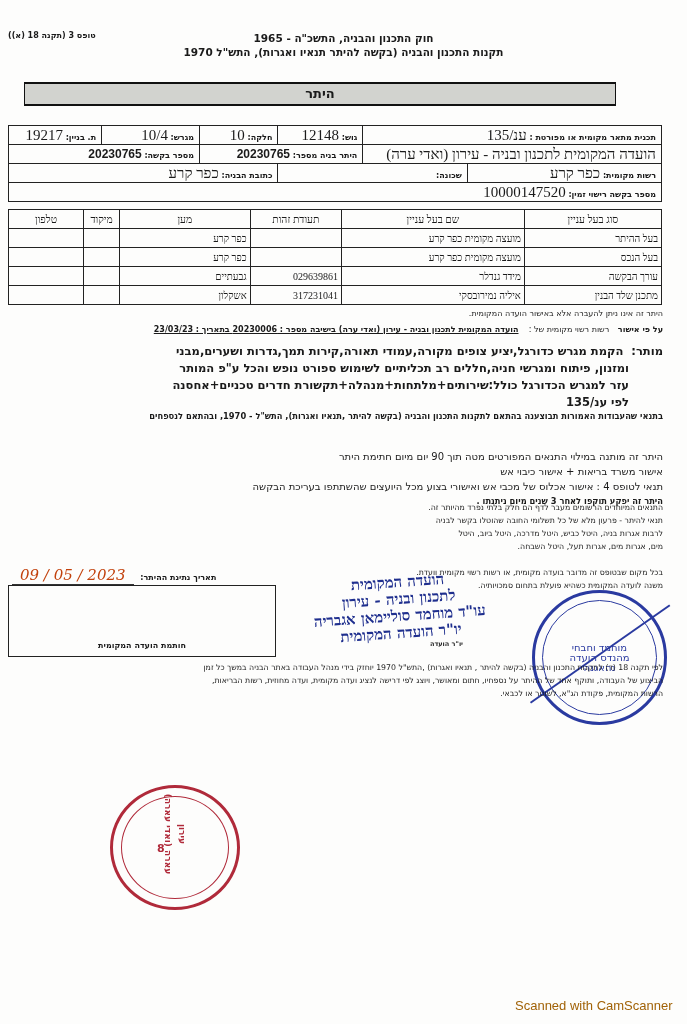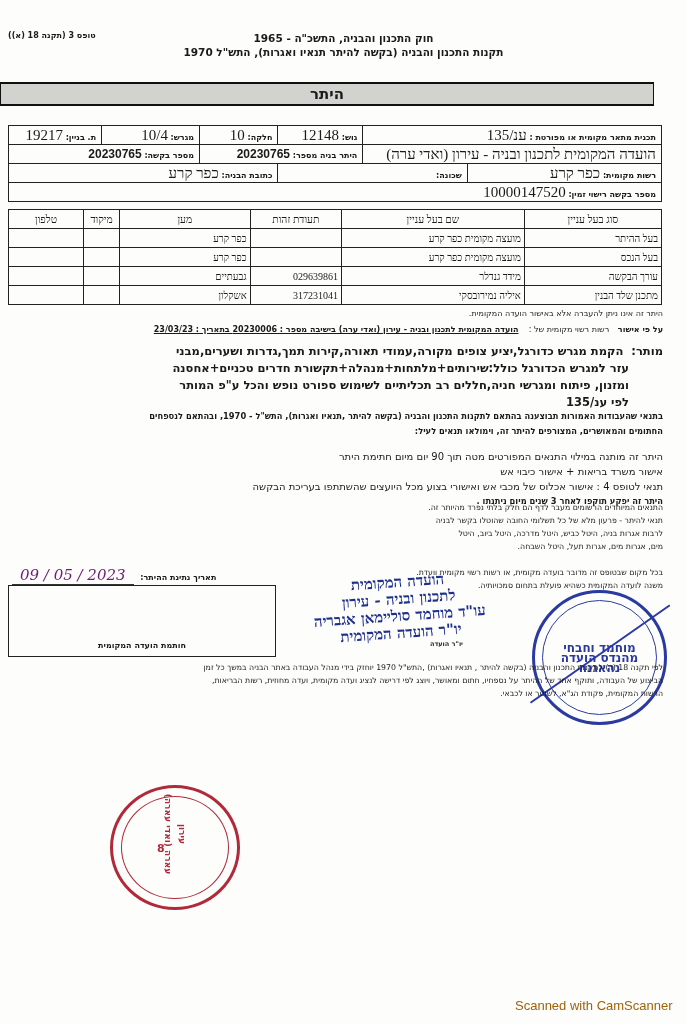--- a/index.html
+++ b/index.html
@@ -3,21 +3,21 @@
 <meta charset="utf-8">
 <style>
   * { box-sizing: border-box; margin: 0; padding: 0; }
   html, body { width: 687px; height: 1024px; background: #fdfdfc; overflow: hidden; }
   body { font-family: "DejaVu Sans", "Liberation Sans", sans-serif; color: #1a1a1a; position: relative; direction: rtl; }
   .abs { position: absolute; }
 
   .form-no { left: 8px; top: 31px; font-size: 8px; font-weight: bold; direction: rtl; }
   .law-title { left: 0; width: 687px; top: 31px; text-align: center; font-size: 10.5px; font-weight: bold; line-height: 14px; }
 
-  .banner { left: 0; top: 82px; width: 654px; height: 24px; background: #d2d3cf; border: 1.5px solid #111; border-top-width: 2px; border-bottom-width: 2px; text-align: center; font-size: 15px; font-weight: bold; line-height: 20px; }
+  .banner { left: 24px; top: 82px; width: 592px; height: 24px; background: #d2d3cf; border: 1.5px solid #111; border-top-width: 2px; border-bottom-width: 2px; text-align: center; font-size: 13px; font-weight: bold; line-height: 20px; }
 
   table { border-collapse: collapse; }
   .t1 { left: 8px; top: 125px; width: 654px; font-size: 8.5px; }
   .t1 td { border: 1.2px solid #222; height: 19px; padding: 0 5px; white-space: nowrap; }
   .t1 .lbl { font-weight: bold; font-size: 8px; }
   .t1 .val { font-size: 15px; font-family: "Liberation Serif", serif; }
   .t1 .big { font-size: 12px; font-weight: bold; font-family: "Liberation Sans", sans-serif; }
 
   .t2 { left: 8px; top: 209px; width: 654px; font-size: 10px; font-family: "Liberation Serif", serif; border: 1.6px solid #222; }
   .t2 th, .t2 td { border: 1.2px solid #222; height: 19px; padding: 0 3px; white-space: nowrap; font-weight: normal; }
@@ -36,31 +36,31 @@
   .conditions { right: 24px; top: 409px; width: 640px; font-size: 8.3px; font-weight: bold; line-height: 15px; }
 
   .cond-list { right: 24px; top: 449px; font-size: 10px; line-height: 15px; }
   .cond-list .b { font-weight: bold; font-size: 8.3px; }
 
   .small-block { right: 24px; top: 501px; font-size: 7.8px; line-height: 13px; width: 380px; }
 
   .bottom-note { right: 24px; top: 566px; font-size: 7.8px; line-height: 13px; width: 400px; }
 
   .date-row { left: 12px; top: 566px; font-size: 8px; font-weight: bold; white-space: nowrap; }
-  .date-row .hand { font-family: "DejaVu Serif", serif; font-style: italic; font-weight: normal; font-size: 15px; color: #701a75; border-bottom: 1px solid #333; padding: 0 8px; display: inline-block; direction: ltr; margin-right: 4px; }
+  .date-row .hand { font-family: "DejaVu Serif", serif; font-style: italic; font-weight: normal; font-size: 15px; color: #c2410c; border-bottom: 1px solid #333; padding: 0 8px; display: inline-block; direction: ltr; margin-right: 4px; }
 
   .stamp-box { left: 8px; top: 585px; width: 268px; height: 72px; border: 1.5px solid #222; }
   .stamp-box .cap { position: absolute; bottom: 6px; width: 100%; text-align: center; font-size: 8px; font-weight: bold; }
 
   .sig-blue { left: 290px; top: 574px; width: 220px; height: 90px; color: #1f2f8e; font-family: "DejaVu Serif", serif; font-weight: bold; font-size: 15px; line-height: 17px; text-align: center; transform: rotate(-4deg); }
   .sig-caption { left: 430px; top: 640px; font-size: 6.5px; font-weight: bold; }
 
   .blue-stamp { left: 532px; top: 590px; width: 135px; height: 135px; border: 3px solid #2a3aa0; border-radius: 50%; color: #2a3aa0; }
   .blue-stamp::before { content: ""; position: absolute; inset: 7px; border: 1.5px solid #2a3aa0; border-radius: 50%; }
-  .blue-stamp .txt { position: absolute; top: 50px; width: 100%; text-align: center; font-size: 12px; font-weight: bold; line-height: 10px; }
+  .blue-stamp .txt { position: absolute; top: 50px; width: 100%; text-align: center; font-size: 10px; font-weight: normal; line-height: 10px; }
   .blue-stamp .line { position: absolute; left: -20px; top: 60px; width: 170px; height: 1.5px; background: #2a3aa0; transform: rotate(-35deg); }
 
   .copy-block { right: 24px; top: 661px; width: 640px; font-size: 7.8px; line-height: 13px; text-align: right; }
 
   .red-stamp { left: 110px; top: 785px; width: 130px; height: 125px; border: 3px solid #b02a3a; border-radius: 50%; color: #b02a3a; }
   .red-stamp::before { content: ""; position: absolute; inset: 8px; border: 1.5px solid #b02a3a; border-radius: 50%; }
   .red-stamp .inner { position: absolute; top: 32px; width: 100%; text-align: center; font-size: 9px; font-weight: bold; line-height: 14px; transform: rotate(90deg); }
   .red-stamp .num { position: absolute; left: 44px; top: 54px; font-size: 11px; font-weight: bold; }
 
   .cam { left: 515px; top: 998px; font-family: "Liberation Sans", sans-serif; font-size: 13px; color: #a16207; direction: ltr; white-space: nowrap; }
@@ -188,28 +188,27 @@
   <span>רשות רשוי מקומית של :</span>
   &nbsp;&nbsp;
   <span class="u">הועדה המקומית לתכנון ובניה - עירון (ואדי ערה) בישיבה מספר : 20230006 בתאריך : 23/03/23</span>
 </div>
 
 <div class="abs permitted">
   <div>
     <span class="lbl">מותר:</span>
     <span>הקמת מגרש כדורגל,יציע צופים מקורה,עמודי תאורה,קירות תמך,גדרות ושערים,מבני</span>
   </div>
+  <span class="indent">ומזנון, פיתוח ומגרשי חניה,חללים רב תכליתיים לשימוש ספורט נופש והכל ע"פ המותר</span>
   <span class="indent">עזר למגרש הכדורגל כולל:שירותים+מלתחות+מנהלה+תקשורת חדרים טכניים+אחסנה</span>
-  <span class="indent">ומזנון, פיתוח ומגרשי חניה,חללים רב תכליתיים לשימוש ספורט נופש והכל ע"פ המותר</span>
   <span class="indent">לפי ענ/135</span>
 </div>
 
 <div class="abs conditions">
   <div>בתנאי שהעבודות האמורות תבוצענה בהתאם  לתקנות התכנון והבניה (בקשה להיתר ,תנאיו ואגרות), התש"ל - 1970, ובהתאם לנספחים</div>
-  <div>החתומים והמאושרים, המצורפים להיתר זה, וימולאו תנאים לעיל:</div>
 </div>
 
 <div class="abs cond-list">
   <div>היתר זה מותנה במילוי התנאים המפורטים מטה תוך 90 יום מיום חתימת היתר</div>
   <div>אישור משרד בריאות + אישור כיבוי אש</div>
   <div>תנאי לטופס 4 : אישור אכלוס של מכבי אש ואישורי בצוע מכל היועצים שהשתתפו בעריכת הבקשה</div>
   <div class="b">היתר זה יפקע  תוקפו לאחר 3 שנים מיום ניתנתו .</div>
 </div>
 
 <div class="abs small-block">

